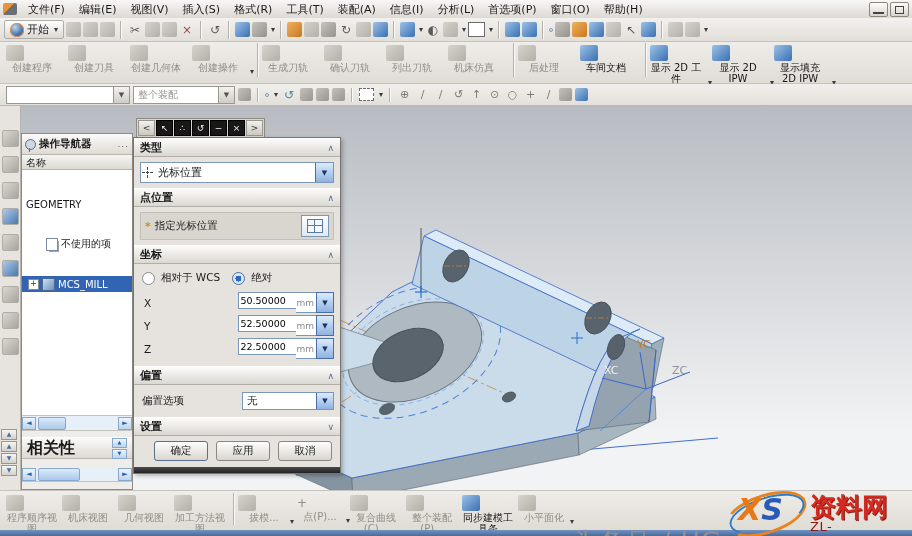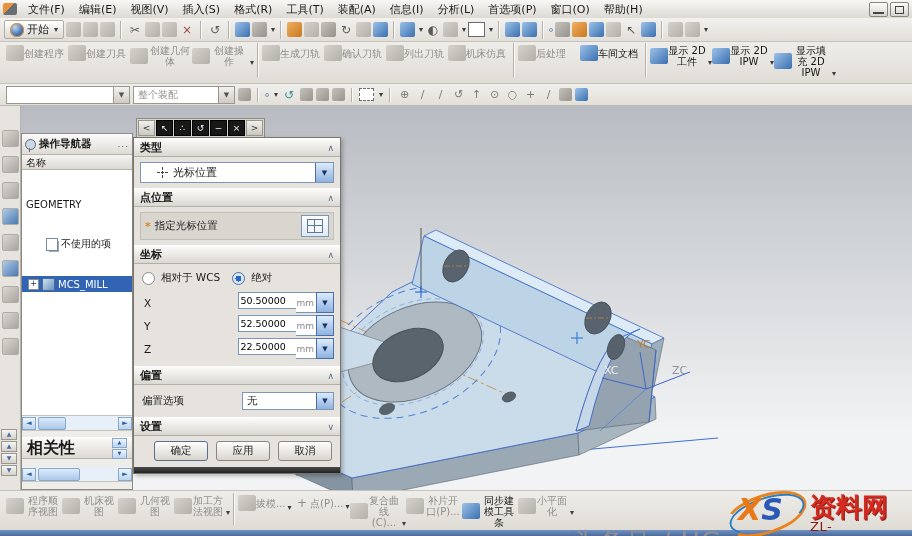--- a/index.html
+++ b/index.html
@@ -34,21 +34,21 @@
   .startbtn{display:flex;align-items:center;gap:3px;padding:1px 5px;border:1px solid #b0ada7;
             border-radius:2px;background:linear-gradient(#ffffff,#dcd8d2);}
   .startbtn .globe{width:14px;height:14px;border-radius:50%;
             background:radial-gradient(circle at 35% 30%,#bcd8f0,#2a5fa8 70%);box-shadow:0 0 0 1px #e8943a inset;}
   .caret{font-size:8px;color:#3a3a3a;margin-left:2px;}
   .whiterect{width:15px;height:13px;background:#fff;border:1px solid #6a6a6a;}
   
   .row2{position:absolute;left:0;top:42px;width:912px;height:42px;
         background:linear-gradient(#efede9,#e0ddd7);border-bottom:1px solid #c6c3bd;
         display:flex;align-items:flex-start;padding:1px 0 0 6px;box-sizing:border-box;}
-  .tbtn{display:flex;flex-direction:row;align-items:center;width:62px;padding-top:2px;cursor:default;}
+  .tbtn{display:flex;flex-direction:column;width:62px;padding-top:2px;cursor:default;}
   .tbtn .blob{width:18px;height:16px;margin-bottom:1px;}
   .tbtn .lbl{font-size:10px;line-height:11px;text-align:center;color:#8f8d88;max-width:52px;}
   .tbtn .lbl.on{color:#151515;}
   .tbtn .caret{align-self:flex-end;margin-top:-6px;}
   
   .row3{position:absolute;left:0;top:84px;width:912px;height:22px;
         background:linear-gradient(#f1efec,#e3e0da);border-bottom:1px solid #bcb9b3;
         display:flex;align-items:center;gap:3px;padding-left:6px;box-sizing:border-box;}
   .combo{height:16px;background:#fff;border:1px solid #9a9790;display:flex;align-items:center;
          font-size:10px;color:#9a9790;padding-left:4px;position:relative;}
@@ -107,21 +107,21 @@
   .mbtn.dark{background:#181818;color:#eee;border-color:#000;}
   
   .dialog{position:absolute;left:133px;top:31px;width:206px;background:#e6e3de;
           border:1px solid #77746e;box-shadow:2px 2px 4px rgba(0,0,0,.25);}
   .sechead{height:17px;display:flex;align-items:center;background:linear-gradient(#fcfbf9,#dbd8d2);
            border-top:1px solid #fff;border-bottom:1px solid #b2afa9;padding:0 6px;}
   .sechead .t{font-weight:bold;font-size:11px;}
   .sechead .arr{margin-left:auto;color:#5a6d8c;font-size:9px;}
   .secbody{padding:5px 6px;background:#e6e3de;}
   .typecombo{height:19px;background:#fff;border:1px solid #7a97b8;display:flex;align-items:center;
-             gap:5px;padding-left:16px;position:relative;}
+             gap:5px;padding-left:1px;position:relative;}
   .cross{position:relative;width:11px;height:11px;flex:0 0 auto;}
   .cross::before{content:"";position:absolute;left:0;right:0;top:5px;border-top:1px dashed #444;}
   .cross::after{content:"";position:absolute;top:0;bottom:0;left:5px;border-left:1px dashed #444;}
   .typecombo .dd{position:absolute;right:0;top:0;bottom:0;width:17px;
              background:linear-gradient(#dcebfa,#8fb2e0);border-left:1px solid #4a6fa8;
              color:#15356a;font-size:7px;display:flex;align-items:center;justify-content:center;}
   .pointrow{height:26px;background:#d9d6d0;border:1px solid #c2bfb9;display:flex;align-items:center;
             padding:0 4px;gap:4px;}
   .star{color:#d88a20;font-weight:bold;}
   .pbtn{margin-left:auto;width:26px;height:20px;background:linear-gradient(#ffffff,#dfe8f2);
@@ -590,21 +590,21 @@
       <span class="lbl">点(P)...</span>
       <span class="caret">▾</span>
     </div>
     <div class="tbtn">
       <span class="blob dim"></span>
       <span class="lbl">复合曲线(C)...</span>
       <span class="caret">▾</span>
     </div>
     <div class="tbtn">
       <span class="blob dim"></span>
-      <span class="lbl">补片开口(P)...</span>
+      <span class="lbl">整个装配(P)...</span>
     </div>
     <div class="tbtn">
       <span class="blob blue"></span>
       <span class="lbl on">同步建模工具条</span>
     </div>
     <div class="tbtn">
       <span class="blob dim"></span>
       <span class="lbl">小平面化</span>
       <span class="caret">▾</span>
     </div>

